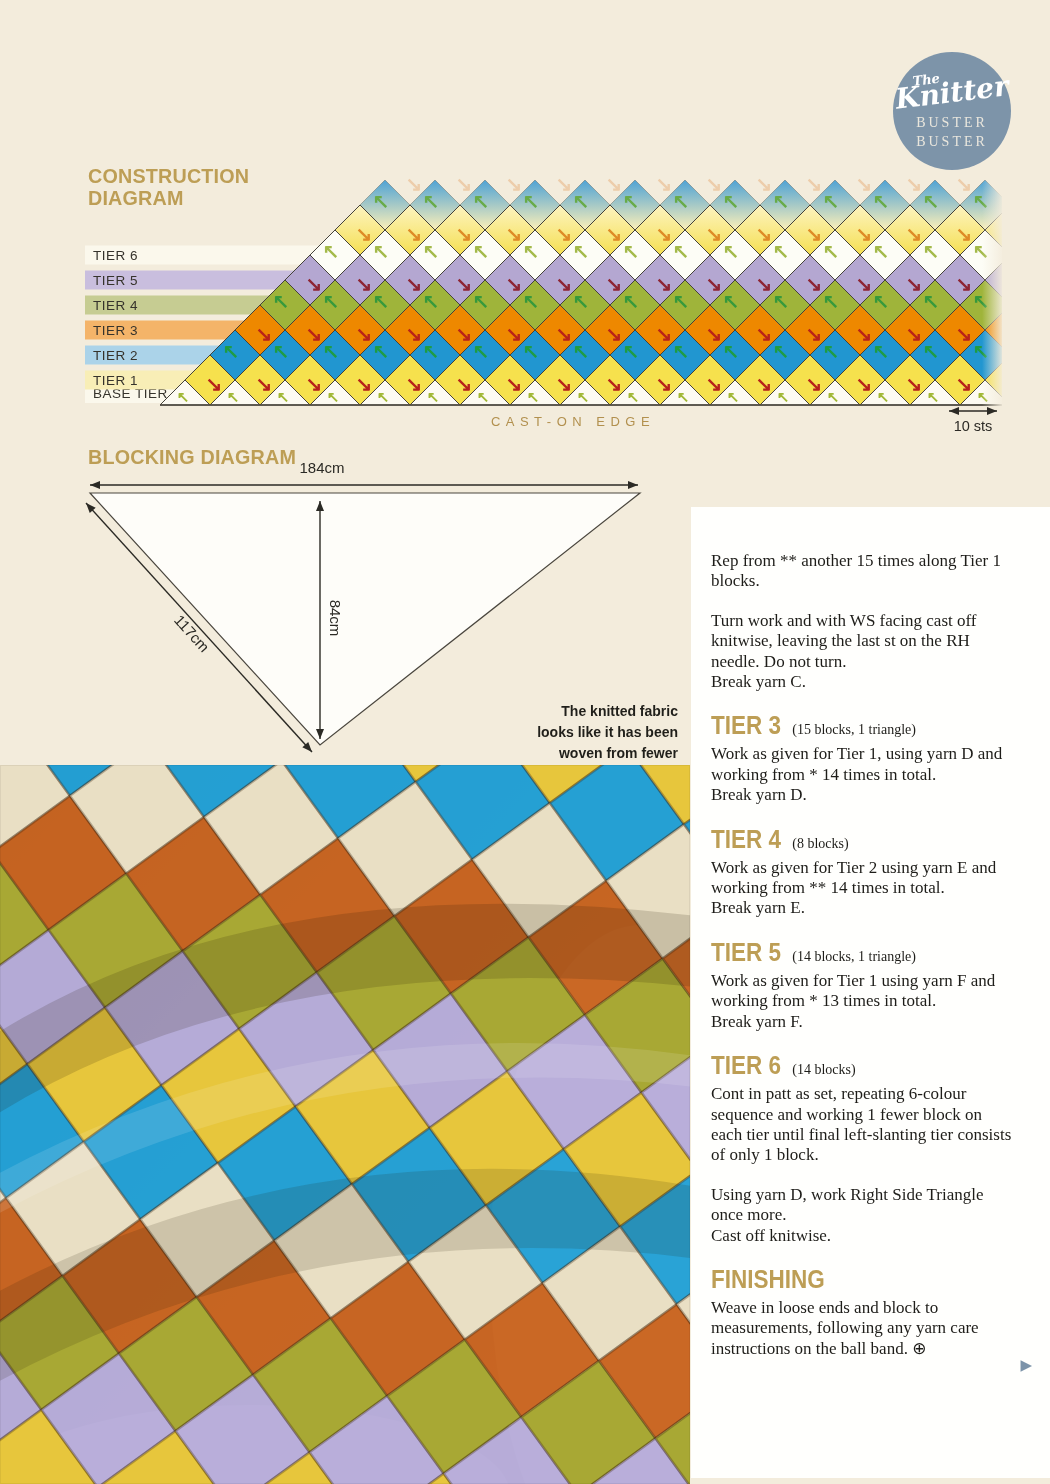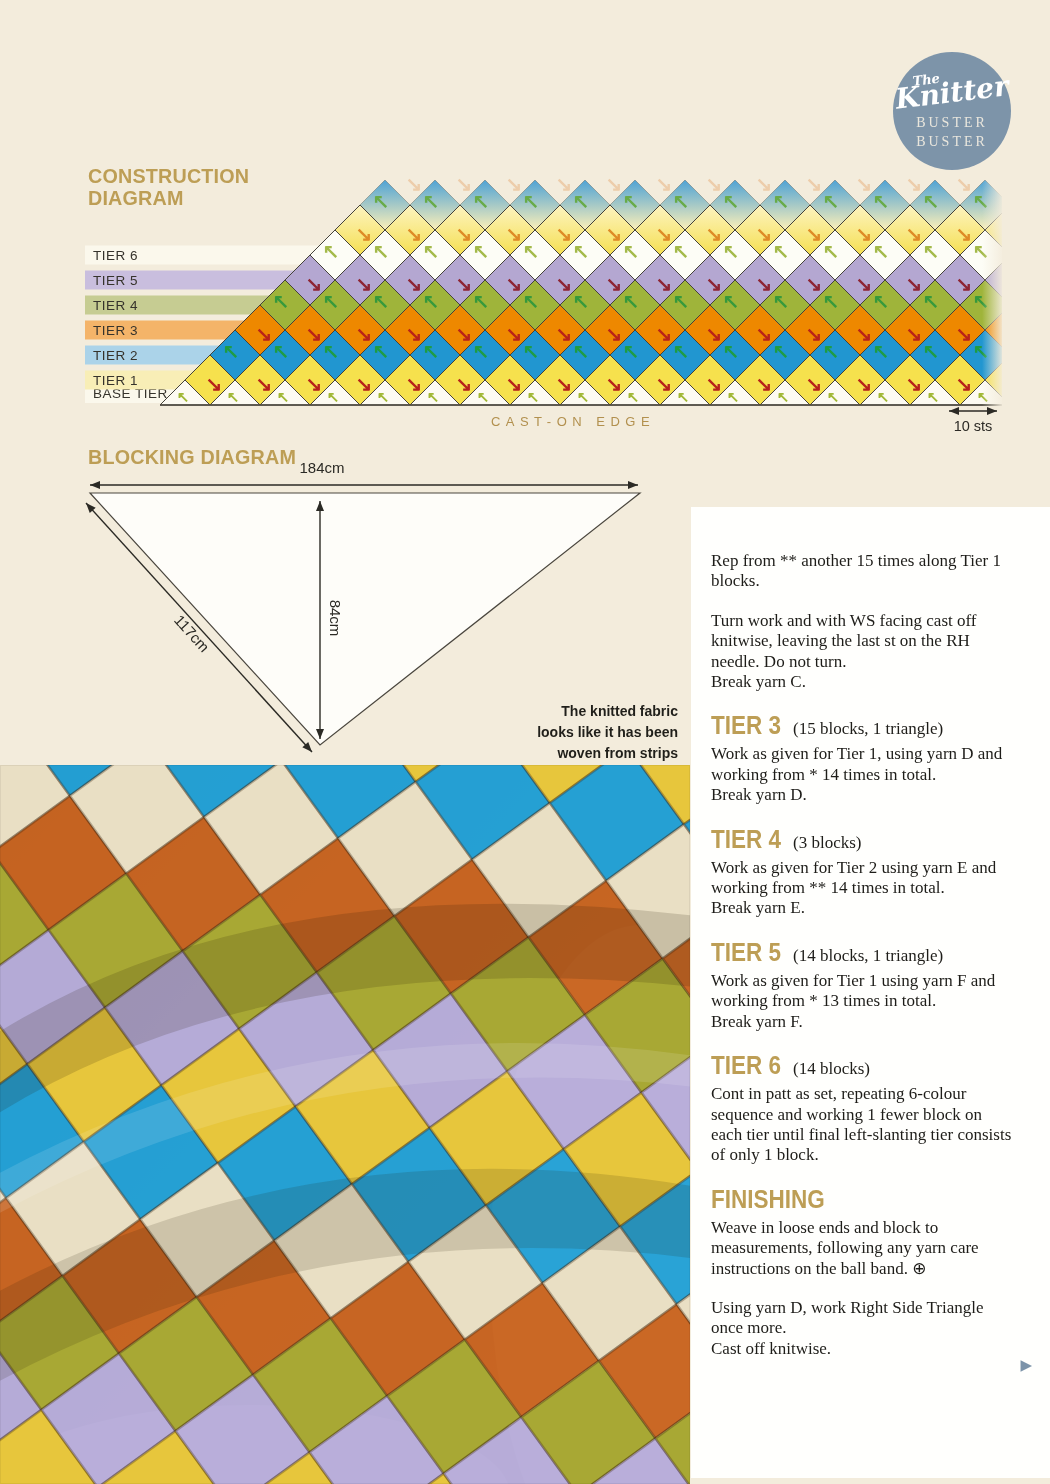--- a/index.html
+++ b/index.html
@@ -39,21 +39,21 @@
   }
   .sec p{
     font-family:"Liberation Serif",serif;font-size:17px;line-height:20.4px;
     color:#1e1d19;margin:0 0 19px;
   }
   .sec-head{margin:0 0 4px;}
   .tier-h{
     font-weight:bold;font-size:25px;color:#bd9e55;display:inline-block;
     transform:scaleX(.9);transform-origin:0 75%;
   }
-  .tier-note{font-family:"Liberation Serif",serif;font-size:17px;color:#1e1d19;}
+  .tier-note{font-family:"Liberation Serif",serif;font-size:14px;color:#1e1d19;}
   .cont{
     position:absolute;right:18px;bottom:104px;color:#7c93a9;font-size:15px;
   }
   svg{position:absolute;display:block;}
   #construction-svg{left:85px;top:170px;}
   #blocking-svg{left:80px;top:455px;}
   #photo-svg{left:0;top:765px;}
   text{font-family:"Liberation Sans",sans-serif;}
 </style>
 </head>
@@ -436,21 +436,21 @@
     <polygon points="240,46 244,56 236,56" fill="#2b2a25"></polygon>
     <text x="250" y="163" font-size="15" fill="#2b2a25" text-anchor="middle" transform="rotate(90 250 163)">84cm</text>
     <line x1="6" y1="48" x2="232" y2="297" stroke="#2b2a25" stroke-width="1.4"></line>
     <polygon points="232,297 222.31728258735257,292.28354121116126 228.24110724521302,286.9068971441875" fill="#2b2a25"></polygon>
     <polygon points="6,48 15.682717412647449,52.716458788838715 9.75889275478697,58.09310285581248" fill="#2b2a25"></polygon>
     <text x="108" y="182" font-size="15" fill="#2b2a25" text-anchor="middle" transform="rotate(47.77215677689094 108 182)">117cm</text>
   </svg>
 <div class="abs bd-caption">
   <div>The knitted fabric</div>
   <div>looks like it has been</div>
-  <div>woven from strips</div>
+  <div>woven from fewer</div>
 </div>
 
 <svg id="photo-svg" width="690" height="719" viewBox="0 0 690 719">
     <defs>
       <linearGradient id="pbg" x1="0" y1="0" x2="1" y2="1">
         <stop offset="0%" stop-color="#8f9a9c"></stop>
         <stop offset="100%" stop-color="#d9d3c3"></stop>
       </linearGradient>
       <clipPath id="pclip">
         <rect x="0" y="0" width="690" height="719"></rect>
@@ -763,34 +763,34 @@
       <p>Rep from ** another 15 times along Tier 1 blocks.</p>
     </div>
     <div class="sec">
       <p>Turn work and with WS facing cast off knitwise, leaving the last st on the RH needle. Do not turn.<br>Break yarn C.</p>
     </div>
     <div class="sec">
       <div class="sec-head"><span class="tier-h">TIER 3</span><span class="tier-note"> (15 blocks, 1 triangle)</span></div>
       <p>Work as given for Tier 1, using yarn D and working from * 14 times in total.<br>Break yarn D.</p>
     </div>
     <div class="sec">
-      <div class="sec-head"><span class="tier-h">TIER 4</span><span class="tier-note"> (3 blocks)</span></div>
+      <div class="sec-head"><span class="tier-h">TIER 4</span><span class="tier-note"> (8 blocks)</span></div>
       <p>Work as given for Tier 2 using yarn E and working from ** 14 times in total.<br>Break yarn E.</p>
     </div>
     <div class="sec">
       <div class="sec-head"><span class="tier-h">TIER 5</span><span class="tier-note"> (14 blocks, 1 triangle)</span></div>
       <p>Work as given for Tier 1 using yarn F and working from * 13 times in total.<br>Break yarn F.</p>
     </div>
     <div class="sec">
       <div class="sec-head"><span class="tier-h">TIER 6</span><span class="tier-note"> (14 blocks)</span></div>
     </div>
     <div class="sec">
       <p>Cont in patt as set, repeating 6-colour sequence and working 1 fewer block on each tier until final left-slanting tier consists of only 1 block.</p>
     </div>
     <div class="sec">
+      <p>Using yarn D, work Right Side Triangle once more.<br>Cast off knitwise.</p>
+    </div>
+    <div class="sec">
       <div class="sec-head"><span class="tier-h">FINISHING</span></div>
       <p>Weave in loose ends and block to measurements, following any yarn care instructions on the ball band. ⊕</p>
-    </div>
-    <div class="sec">
-      <p>Using yarn D, work Right Side Triangle once more.<br>Cast off knitwise.</p>
     </div>
     <span class="cont">▶</span>
 </div>
 
 </body></html>

